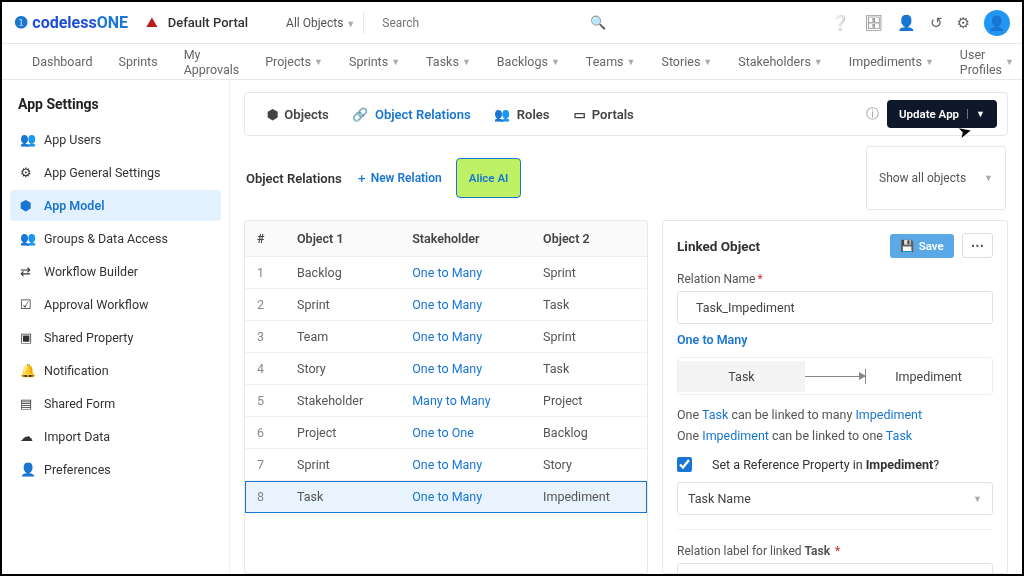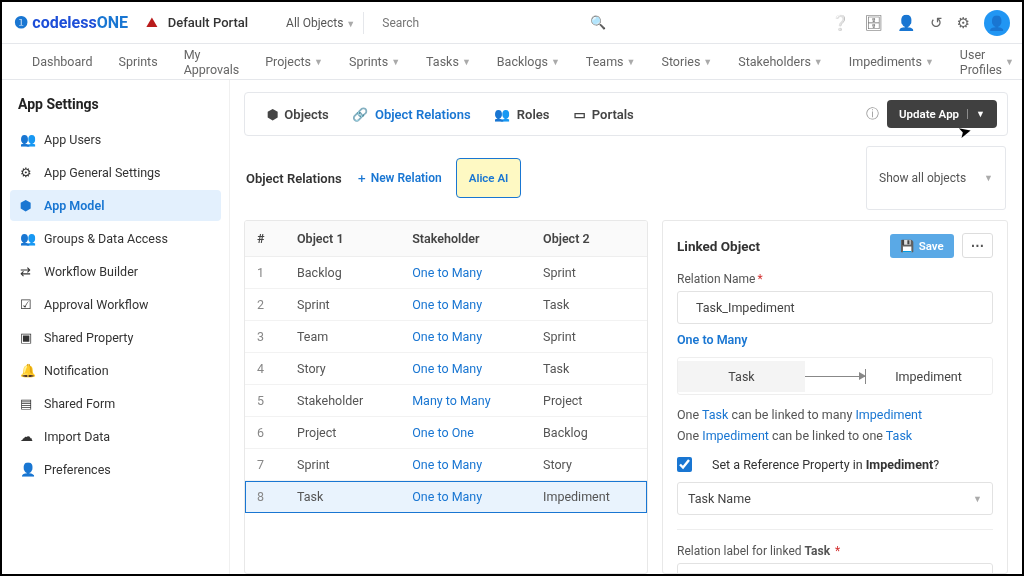--- a/index.html
+++ b/index.html
@@ -27,27 +27,27 @@
 .side-item { display: flex; align-items: center; gap: 8px; padding: 8px 10px; font-size: 12.5px; color: #333; cursor: pointer; border-radius: 4px; margin-bottom: 2px; }
 .side-item.active { background: #e3f0fd; color: #1976d2; font-weight: 600; }
 .side-ico { width: 16px; font-size: 13px; color: inherit; }
 .content { flex: 1; padding: 12px 14px 0 14px; overflow: hidden; display: flex; flex-direction: column; }
 .tabs-row { display: flex; align-items: center; border: 1px solid #e5e7eb; border-radius: 4px; padding: 0 10px; height: 44px; gap: 4px; margin-bottom: 10px; }
 .tab { display: flex; align-items: center; gap: 6px; padding: 8px 12px; font-size: 13px; color: #444; font-weight: 600; cursor: pointer; }
 .tab.active { color: #1976d2; }
 .tab-ico { font-size: 13px; }
 .tabs-right { margin-left: auto; display: flex; align-items: center; gap: 8px; position: relative; }
 .info-ico { color: #999; font-size: 13px; cursor: pointer; }
-.update-btn { background: #404040; color: #fff; border: none; border-radius: 4px; font-size: 11.5px; font-weight: 600; padding: 7px 12px; display: flex; align-items: center; gap: 8px; cursor: pointer; }
+.update-btn { background: #0f172a; color: #fff; border: none; border-radius: 4px; font-size: 11.5px; font-weight: 600; padding: 7px 12px; display: flex; align-items: center; gap: 8px; cursor: pointer; }
 .update-btn .dd { border-left: 1px solid rgba(255,255,255,0.4); padding-left: 8px; font-size: 9px; }
 .cursor { position: absolute; right: 26px; top: 22px; font-size: 16px; color: #000; pointer-events: none; transform: rotate(-15deg); }
 .sub-row { display: flex; align-items: center; gap: 14px; margin-bottom: 10px; padding: 0 2px; }
 .sub-title { font-size: 13px; font-weight: 600; color: #333; }
 .new-rel { color: #1976d2; font-size: 12px; font-weight: 600; cursor: pointer; display: flex; align-items: center; gap: 3px; }
-.alice-btn { border: 1px solid #1976d2; color: #1976d2; background: #fef9c3; font-size: 11.5px; padding: 12px 12px; border-radius: 4px; cursor: pointer; font-weight: 600; }
+.alice-btn { border: 1px solid #1976d2; color: #1976d2; background: #bef264; font-size: 11.5px; padding: 12px 12px; border-radius: 4px; cursor: pointer; font-weight: 600; }
 .show-dd { margin-left: auto; border: 1px solid #e5e7eb; padding: 24px 12px; font-size: 12px; color: #555; border-radius: 3px; cursor: pointer; min-width: 140px; display: flex; justify-content: space-between; align-items: center; }
 .split { display: flex; gap: 14px; flex: 1; overflow: hidden; }
 .table-wrap { flex: 1; border: 1px solid #e8e8e8; border-radius: 3px; overflow: hidden; min-width: 0; }
 table { width: 100%; border-collapse: collapse; font-size: 12.5px; }
 thead th { text-align: left; padding: 10px 12px; color: #444; font-weight: 600; background: #fafafa; border-bottom: 1px solid #eee; }
 tbody td { padding: 8px 12px; border-bottom: 1px solid #f2f2f2; color: #555; }
 tbody td.idx { color: #888; width: 40px; }
 tbody td .link { color: #1976d2; cursor: pointer; }
 tbody tr.selected { background: #e9f3fd; outline: 1.5px solid #1976d2; outline-offset: -1px; }
 .detail { width: 346px; border: 1px solid #e8e8e8; border-radius: 3px; padding: 12px 14px; overflow-y: auto; position: relative; font-size: 12.5px; color: #333; }

